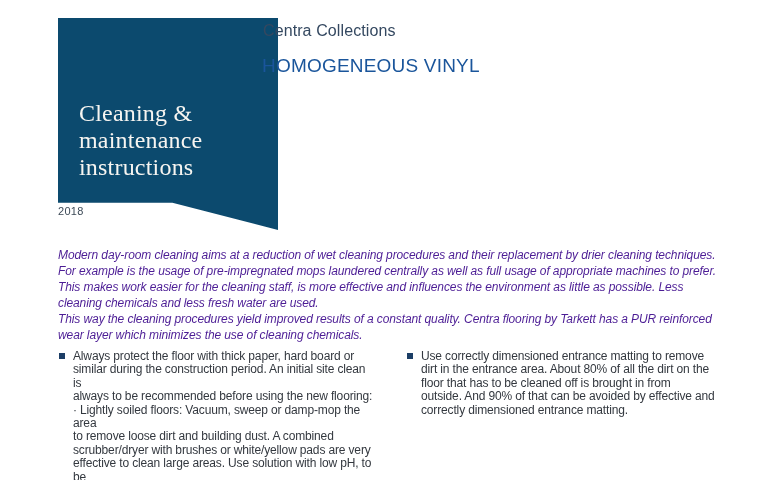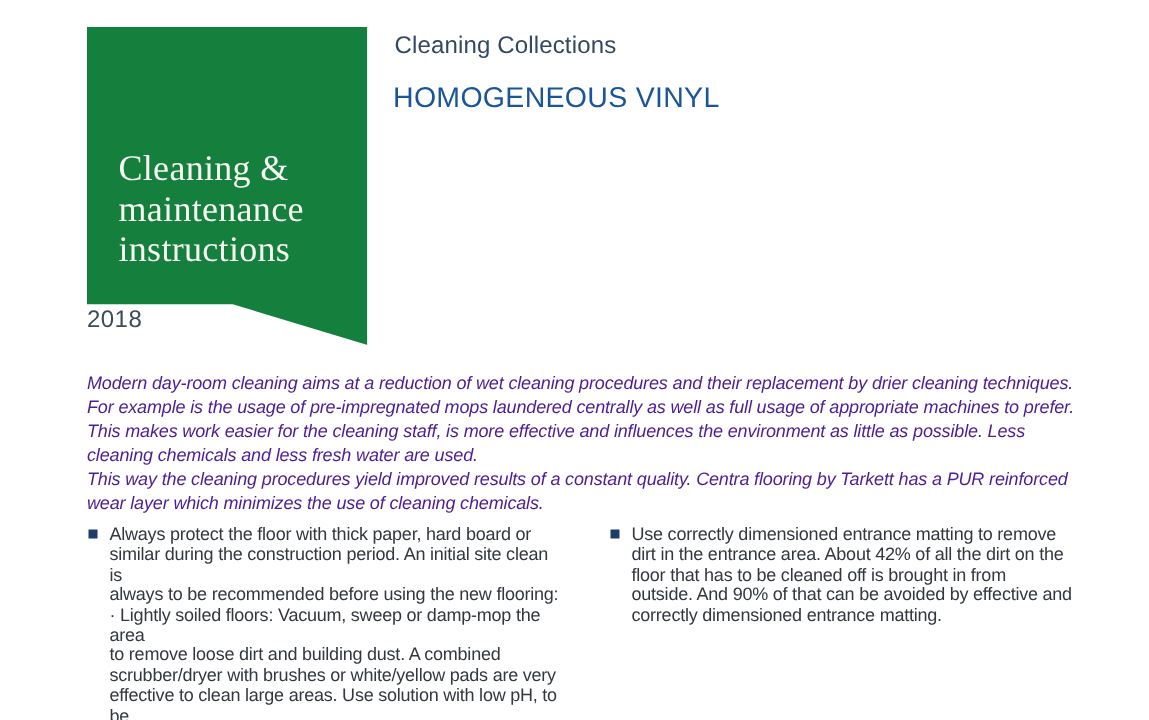--- a/index.html
+++ b/index.html
@@ -9,37 +9,38 @@
     position: relative;
     overflow: hidden;
     font-family: "Liberation Sans", "DejaVu Sans", sans-serif;
   }
 
   
   .banner {
     position: absolute;
     left: 58px; top: 18px;
     width: 187px; height: 212px;
-    background: #15803d;
+    background: #0c4a6e;
     clip-path: polygon(0 0, 100% 0, 100% 100%, 52% 87.2%, 0 87.2%);
+    padding-left: 33px;
   }
   .banner-title {
     position: absolute;
     left: 21px; top: 82px;
     font-family: "Liberation Serif", "DejaVu Serif", serif;
     font-size: 24px;
     line-height: 27px;
     color: #f7f5f1;
     white-space: pre-line;
     letter-spacing: 0.2px;
   }
   .year {
     position: absolute;
     left: 58px; top: 205px;
-    font-size: 16px;
+    font-size: 11px;
     color: #3d4a57;
     letter-spacing: 0.3px;
   }
 
   
   .collection {
     position: absolute;
     left: 263px; top: 22px;
     font-size: 16px;
     color: #344860;
@@ -98,21 +99,21 @@
 </head>
 <body>
 
 <div class="banner">
   <div class="banner-title">Cleaning &amp;
 maintenance
 instructions</div>
 </div>
 <div class="year">2018</div>
 
-<div class="collection">Cleaning Collections</div>
+<div class="collection">Centra Collections</div>
 <div class="product">HOMOGENEOUS VINYL</div>
 
 <div class="intro">Modern day-room cleaning aims at a reduction of wet cleaning procedures and their replacement by drier cleaning techniques.
 For example is the usage of pre-impregnated mops laundered centrally as well as full usage of appropriate machines to prefer.
 This makes work easier for the cleaning staff, is more effective and influences the environment as little as possible. Less
 cleaning chemicals and less fresh water are used.
 This way the cleaning procedures yield improved results of a constant quality. Centra flooring by Tarkett has a PUR reinforced
 wear layer which minimizes the use of cleaning chemicals.</div>
 
 <div class="col col-left">
@@ -126,18 +127,18 @@
 scrubber/dryer with brushes or white/yellow pads are very
 effective to clean large areas. Use solution with low pH, to be
 able to pick up dust from construction work..</div>
   </div>
 </div>
 
 <div class="col col-right">
   <div class="bullet">
     <span class="sq"></span>
     <div class="btext">Use correctly dimensioned entrance matting to remove
-dirt in the entrance area. About 42% of all the dirt on the
+dirt in the entrance area. About 80% of all the dirt on the
 floor that has to be cleaned off is brought in from
 outside. And 90% of that can be avoided by effective and
 correctly dimensioned entrance matting.</div>
   </div>
 </div>
 
 </body></html>

